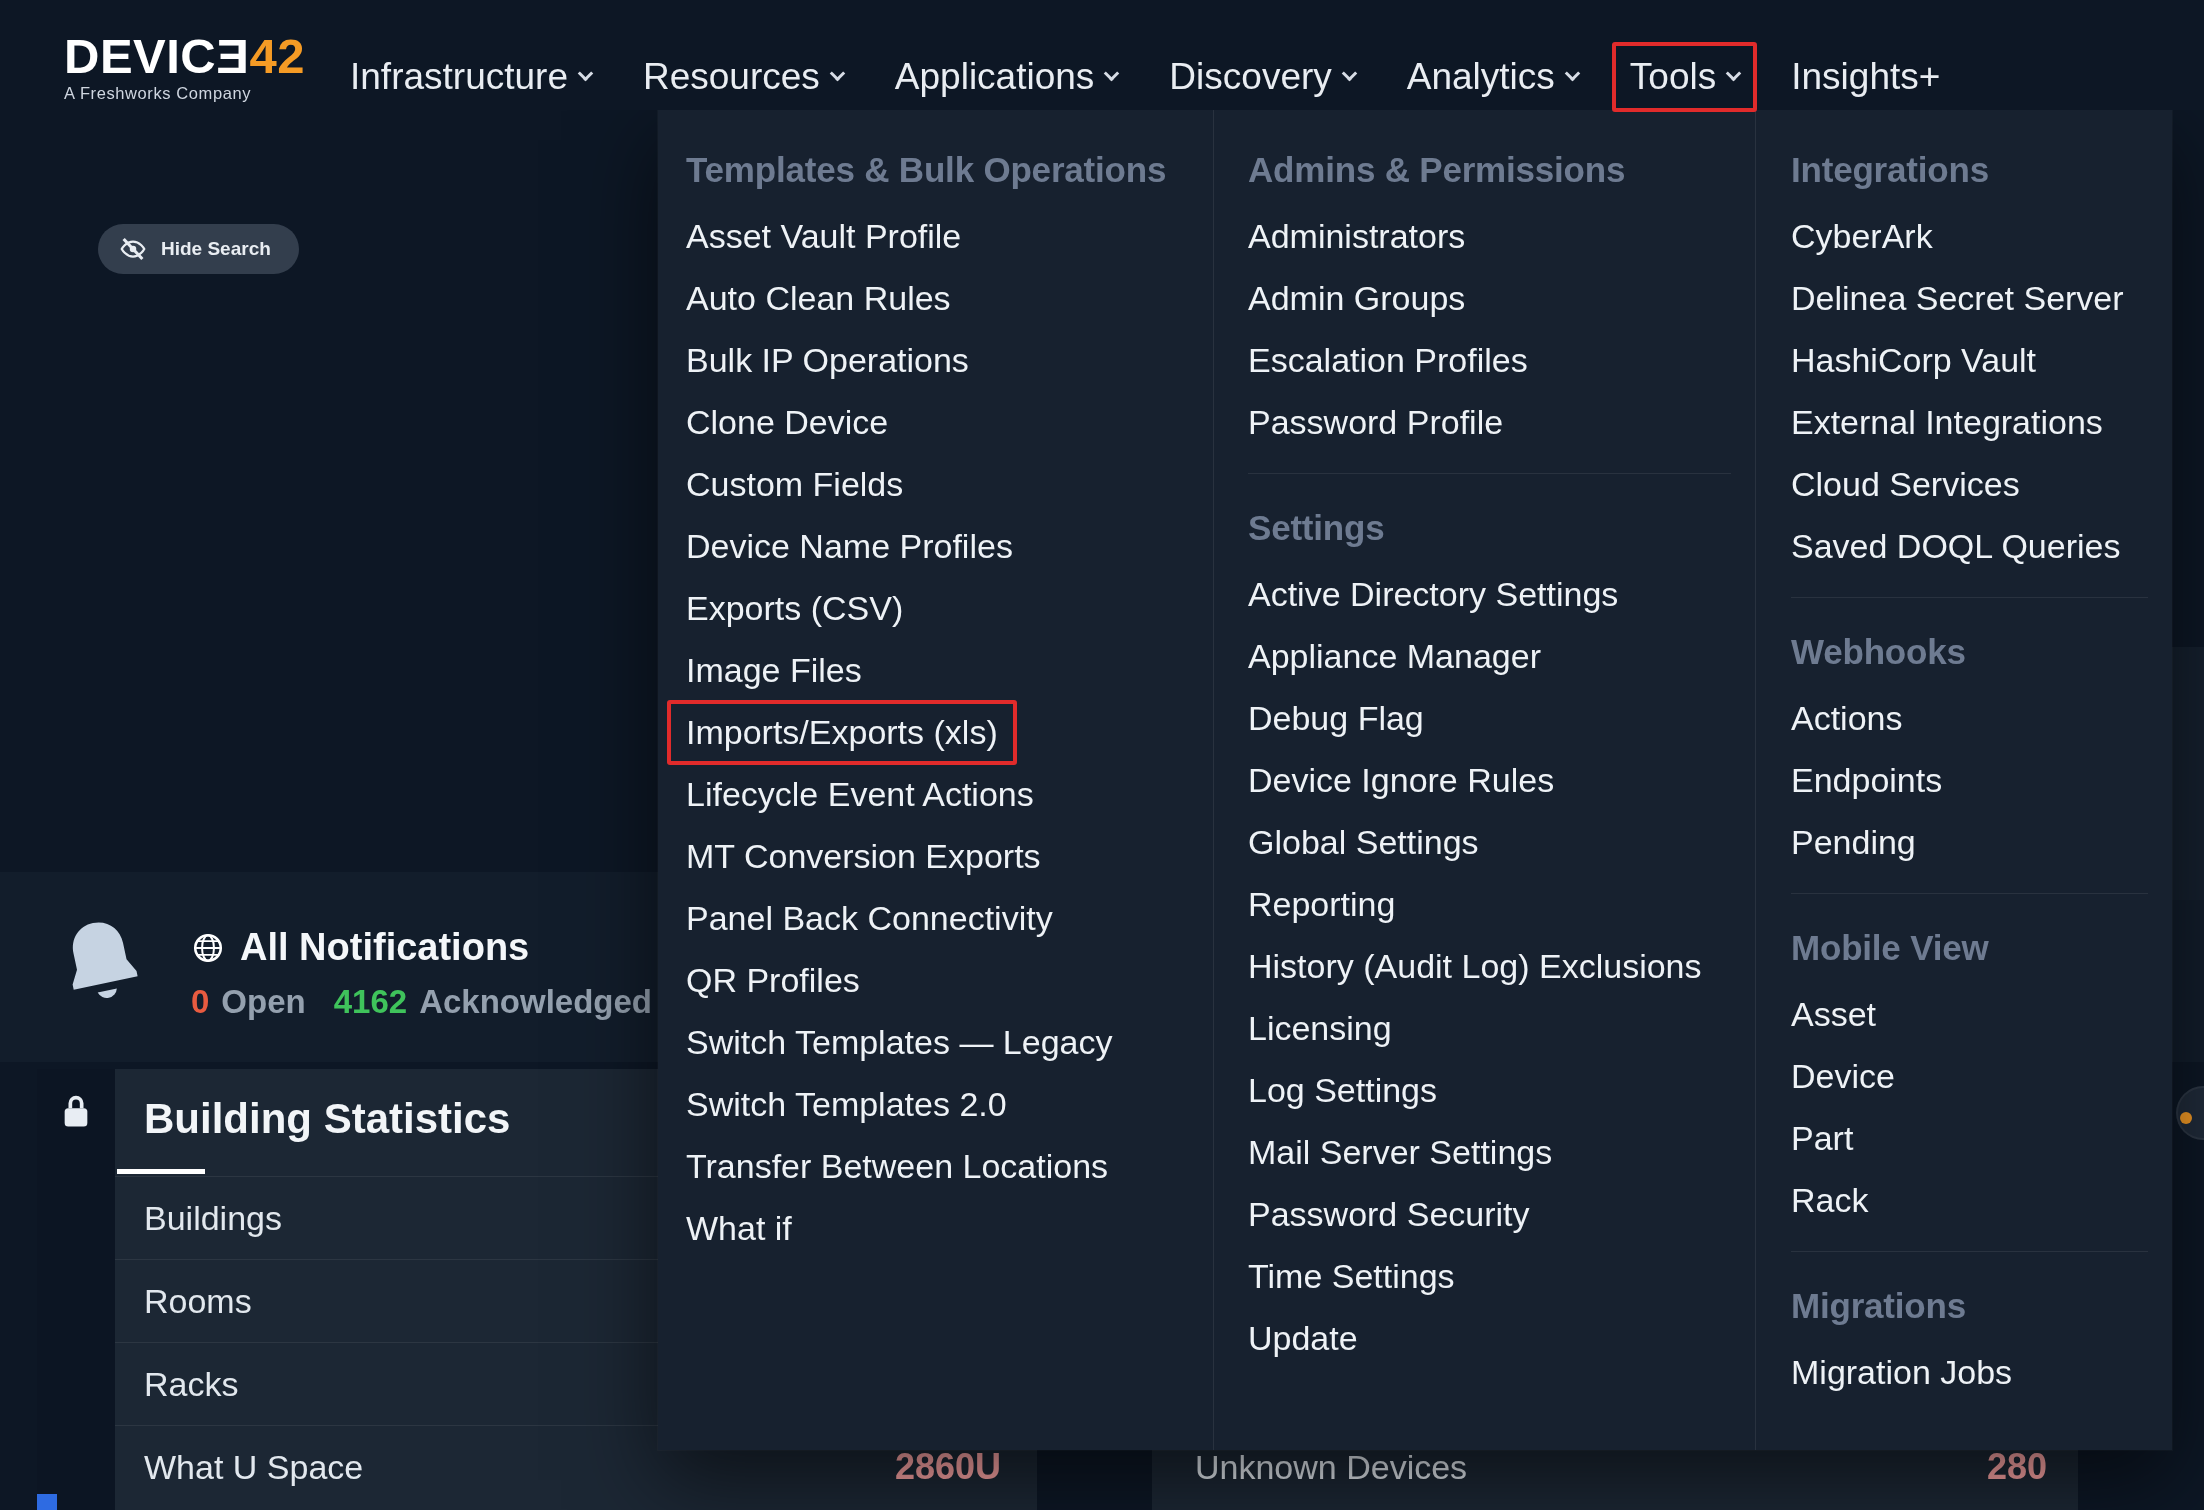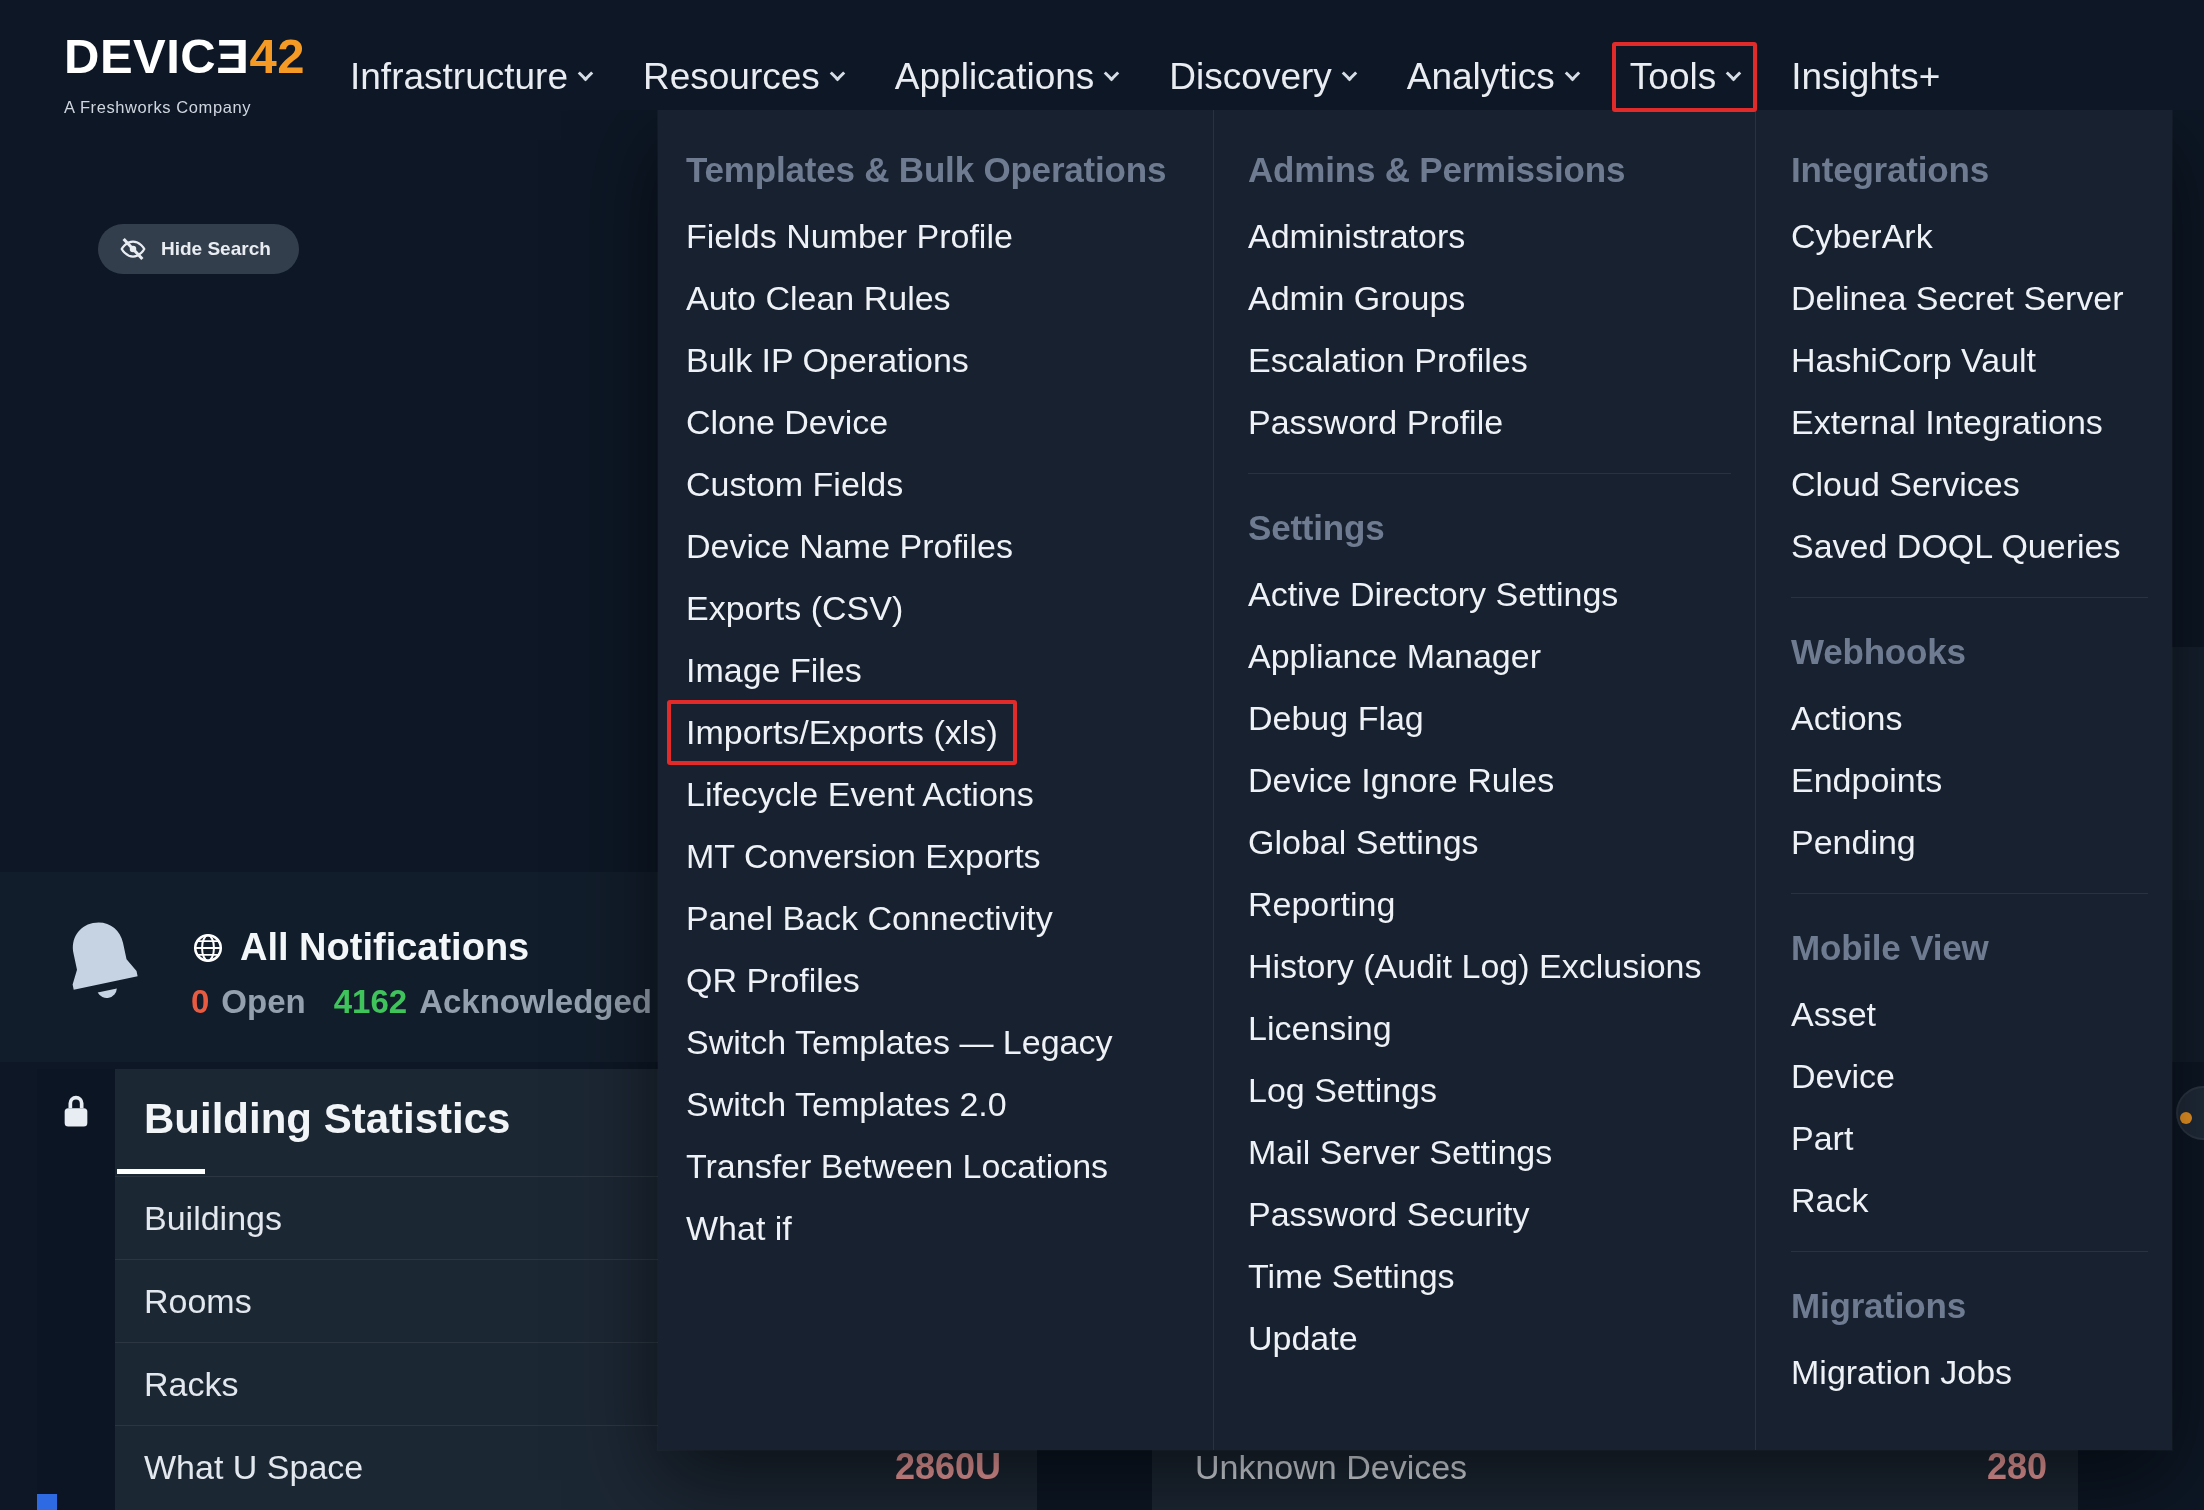--- a/index.html
+++ b/index.html
@@ -58,21 +58,21 @@
   .blue-sliver{position:absolute;left:37px;top:1494px;width:20px;height:16px;background:#2e6be2;z-index:3;}
   .fab{position:absolute;left:2176px;top:1086px;width:54px;height:54px;border-radius:50%;
     background:#202b3a;box-shadow:inset 0 0 0 2px rgba(255,255,255,.06);z-index:2;cursor:pointer;}
   .fab-dot{position:absolute;left:4px;top:26px;width:12px;height:12px;border-radius:50%;background:var(--orange);}
 
   
   .navbar{position:absolute;top:0;left:0;right:0;height:110px;background:var(--bg);z-index:30;}
   .brand{position:absolute;left:64px;top:30px;cursor:pointer;}
   .brand-line{font-size:49px;font-weight:800;line-height:52px;letter-spacing:.5px;color:#ffffff;white-space:nowrap;}
   .brand-num{color:var(--orange);text-align:center;}
-  .brand-tag{font-size:16.5px;color:#cfd6e0;letter-spacing:.6px;margin-top:16px;}
+  .brand-tag{font-size:16.5px;color:#cfd6e0;letter-spacing:.6px;margin-top:2px;}
   .primary-nav{position:absolute;left:336px;top:46px;display:flex;align-items:center;gap:24px;}
   .nav-item{display:flex;align-items:center;gap:12px;padding:10px 14px;font-size:37px;color:#e9edf2;
     border-radius:3px;cursor:pointer;white-space:nowrap;}
   .nav-item.highlighted{border:4px solid var(--red);margin:-4px;}
   .caret{width:11px;height:11px;border-right:3px solid #d7dde6;border-bottom:3px solid #d7dde6;
     transform:translateY(-4px) rotate(45deg);flex:0 0 auto;}
 
   
   .mega-menu{position:absolute;left:658px;top:110px;width:1514px;height:1340px;background:var(--menu-bg);
     z-index:20;box-shadow:0 30px 80px rgba(0,0,0,.55),0 0 0 1px rgba(255,255,255,.03);}
@@ -217,21 +217,21 @@
           <span class="nav-label">Insights+</span>
         </div>
       </nav>
   </header>
 
   <div class="mega-menu">
     <div class="menu-cols">
         <div class="menu-col">
           <div class="menu-header">Templates &amp; Bulk Operations</div>
           <div class="menu-item">
-            <span class="menu-item-label">Fields Number Profile</span>
+            <span class="menu-item-label">Asset Vault Profile</span>
           </div>
           <div class="menu-item">
             <span class="menu-item-label">Auto Clean Rules</span>
           </div>
           <div class="menu-item">
             <span class="menu-item-label">Bulk IP Operations</span>
           </div>
           <div class="menu-item">
             <span class="menu-item-label">Clone Device</span>
           </div>

